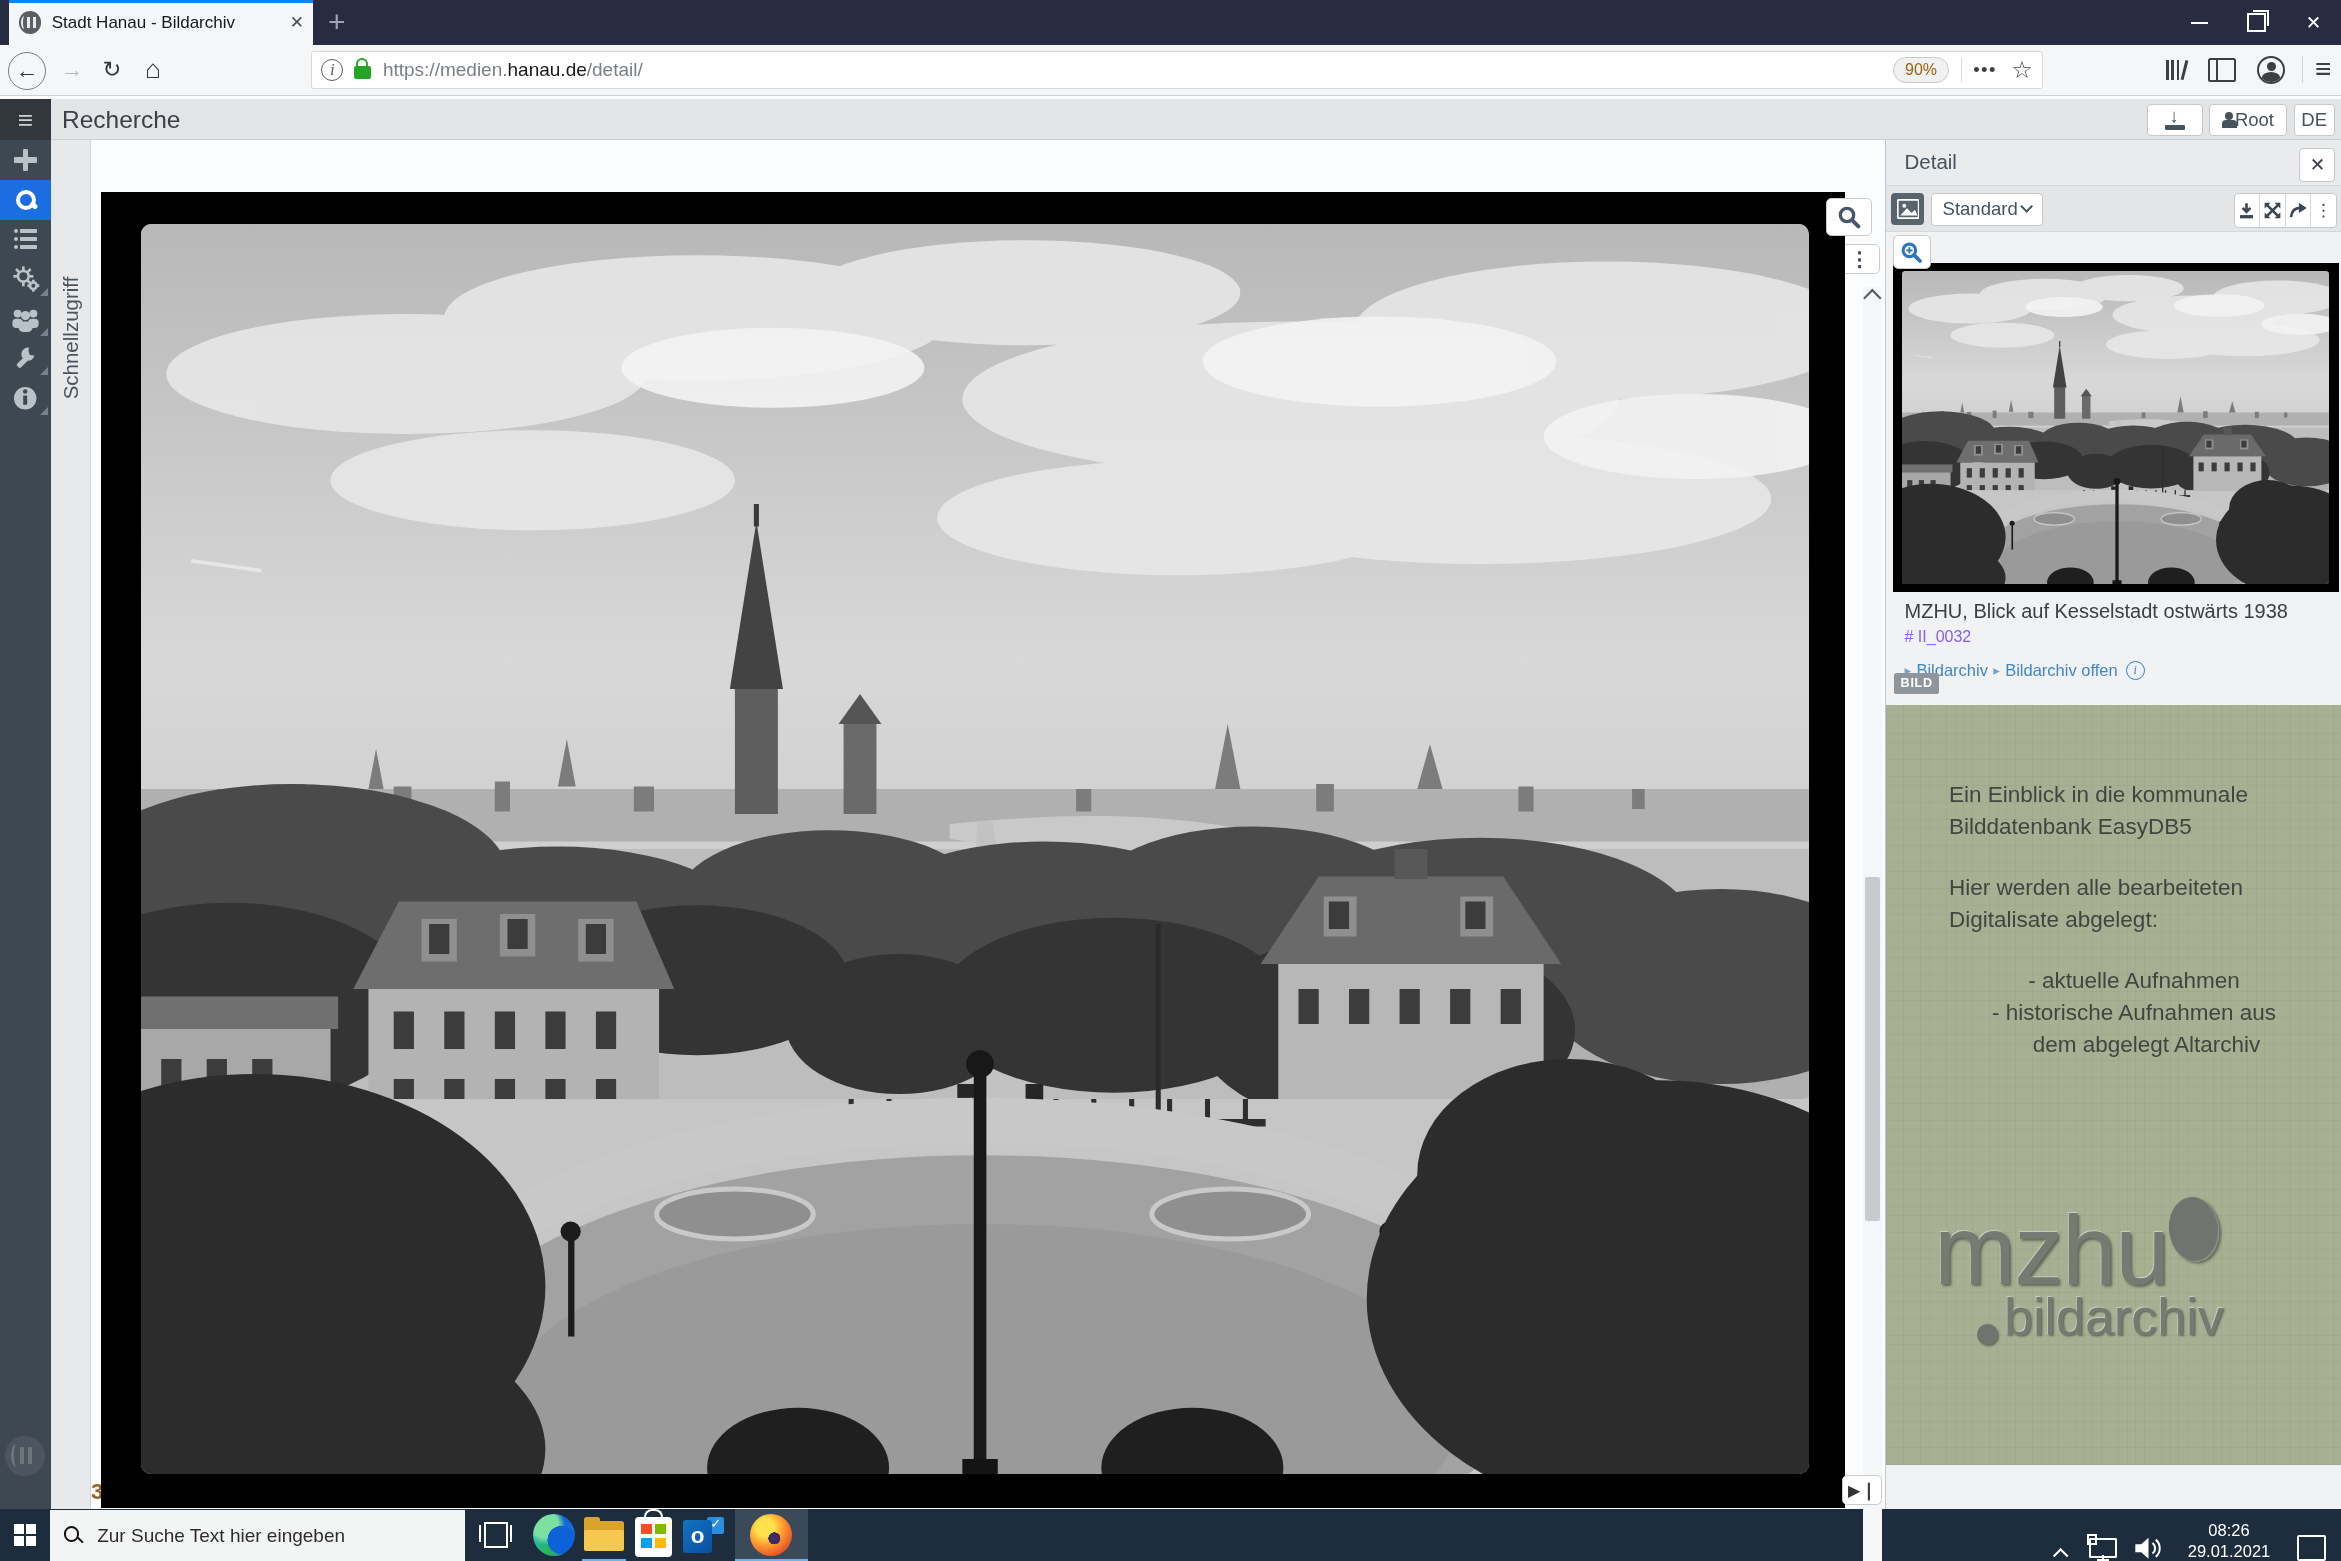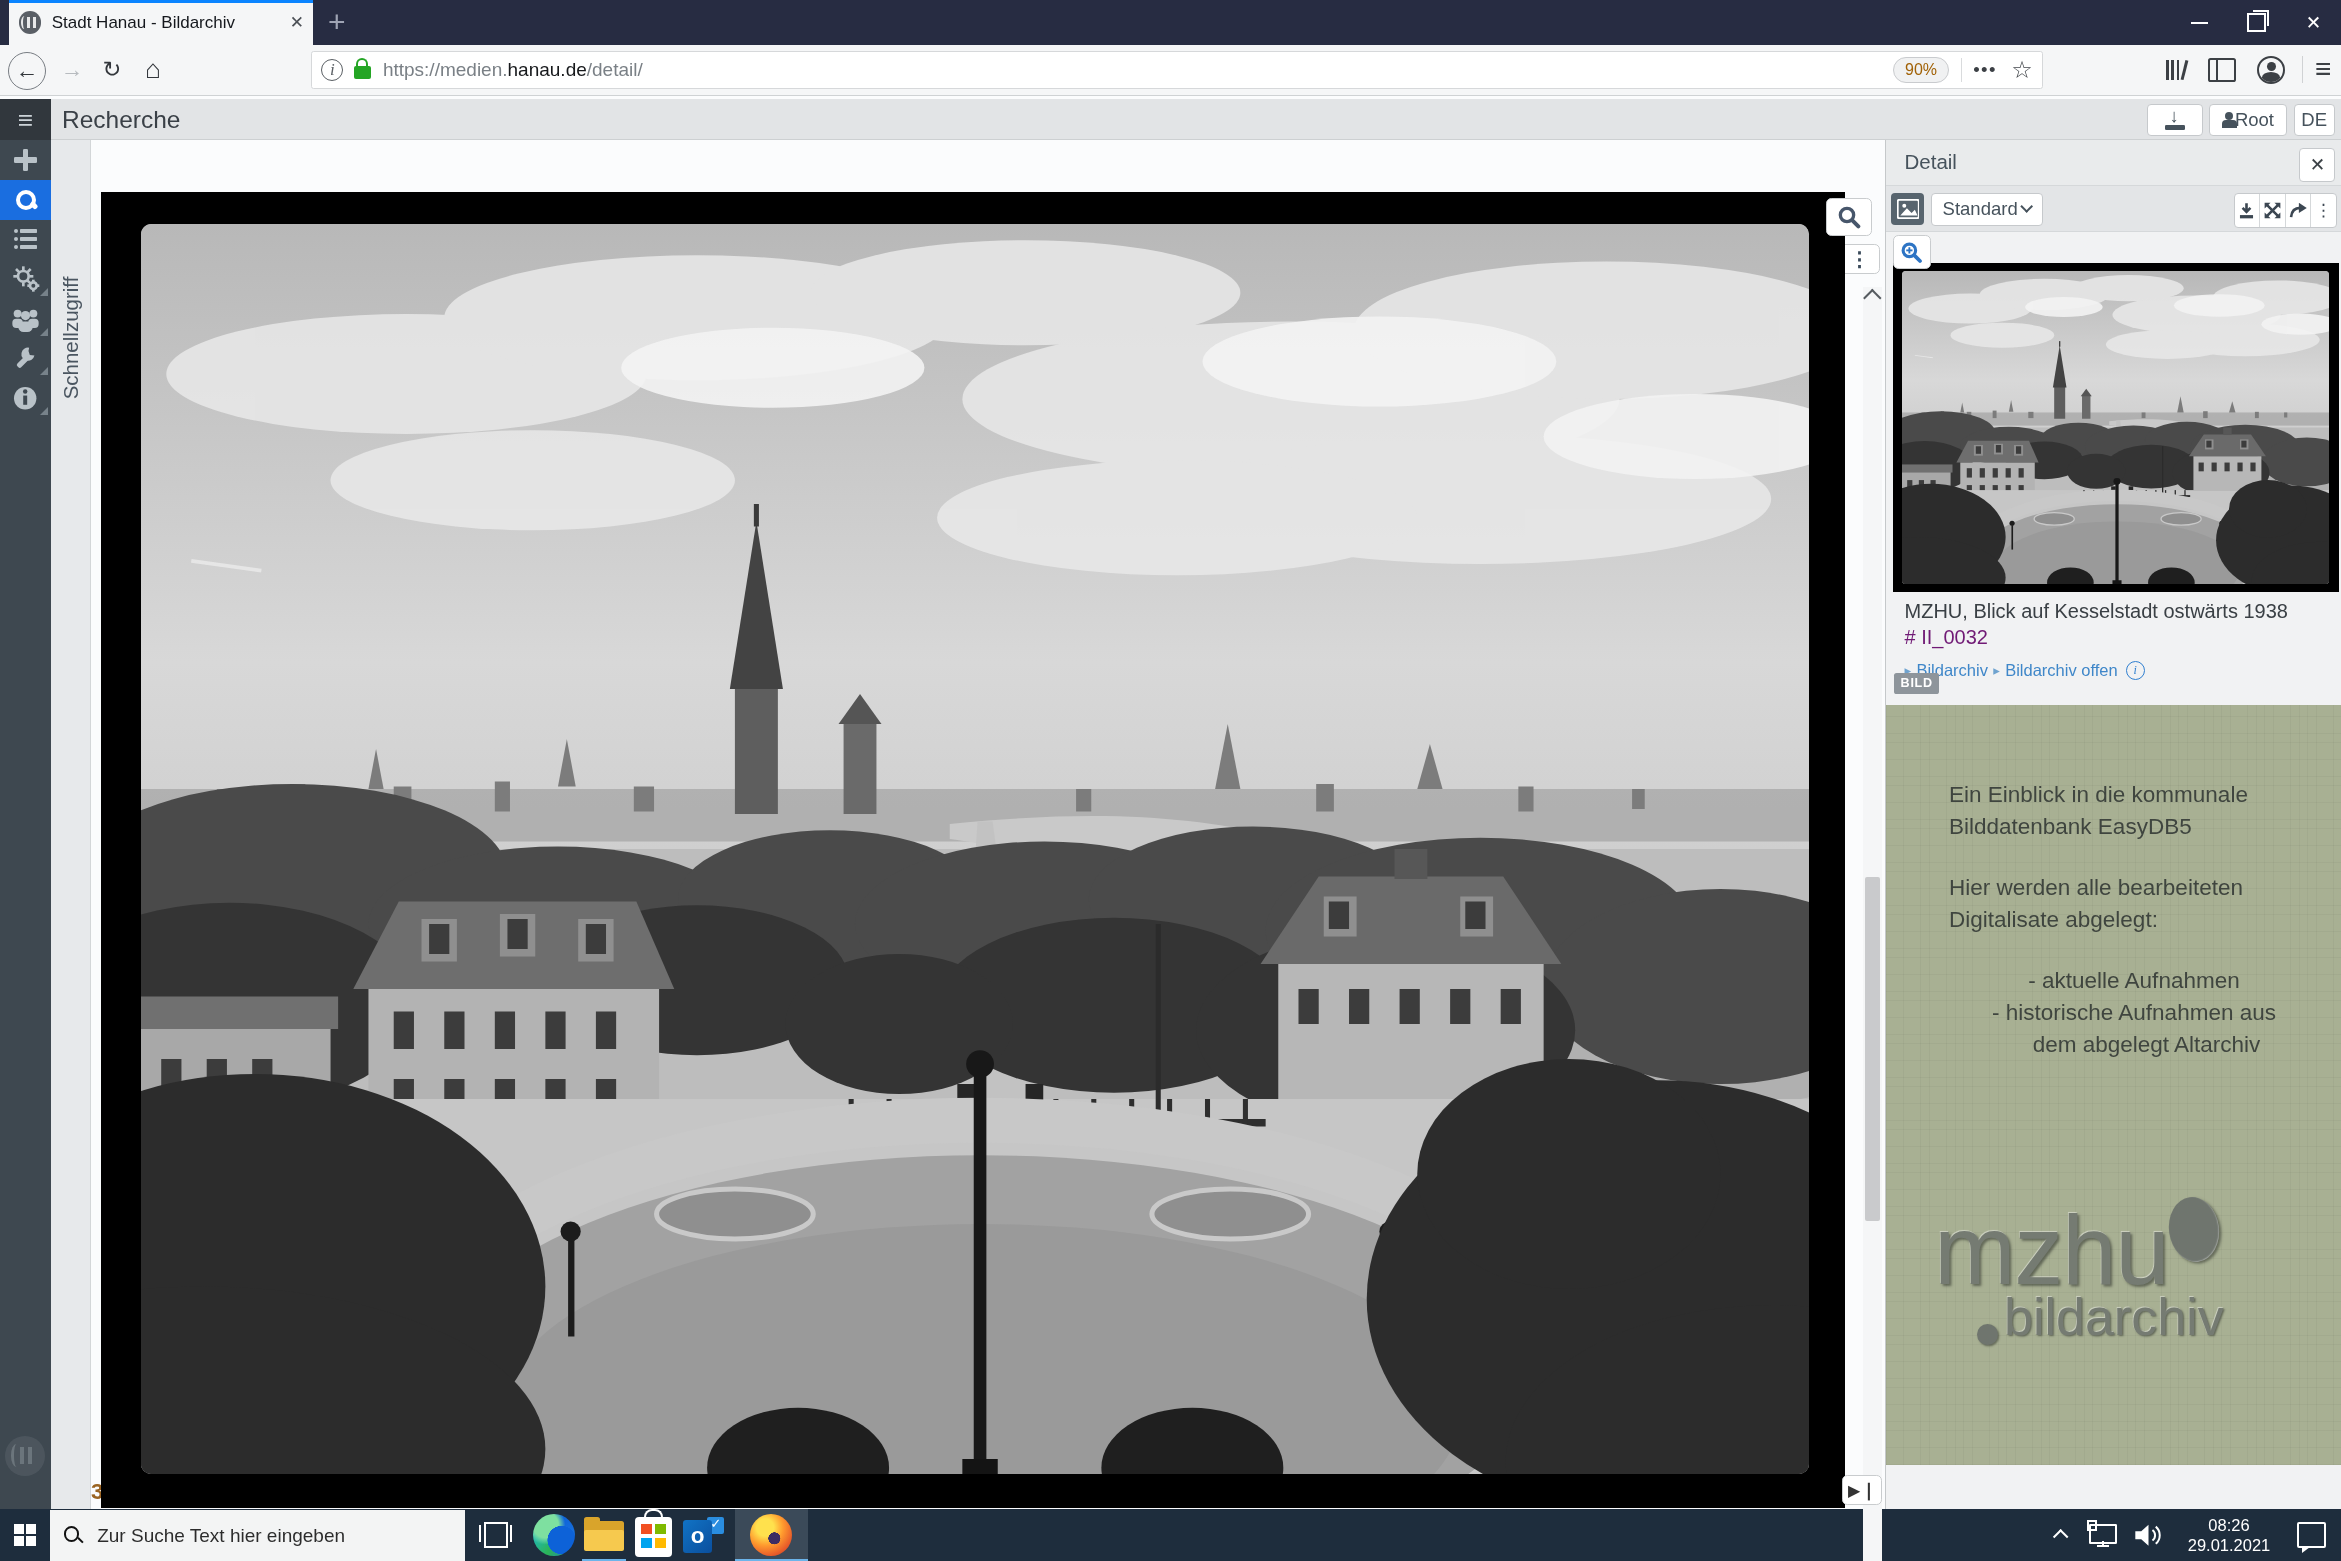--- a/index.html
+++ b/index.html
@@ -115,21 +115,21 @@
   .picbtn{position:absolute;left:5.3px;top:7.3px;width:33px;height:32px;background:#57646e;border-radius:4px;display:flex;align-items:center;justify-content:center;}
   .stddd{position:absolute;left:45px;top:6.6px;width:112px;height:33px;background:#fff;border:0.7px solid #c6c9cc;border-radius:4px;display:flex;align-items:center;justify-content:space-between;padding:0 10.6px;box-sizing:border-box;font-size:18.5px;color:#46525c;}
   .btngroup{position:absolute;right:5.3px;top:6.6px;height:33px;display:flex;border:0.7px solid #c6c9cc;border-radius:4px;background:#fff;overflow:hidden;}
   .btngroup .gbtn{width:24.5px;height:33px;display:flex;align-items:center;justify-content:center;border-right:0.7px solid #d5d8da;color:#3c4752;font-size:17px;}
   .btngroup .gbtn:last-child{border-right:none;}
   .thumbwrap{position:absolute;left:6.6px;top:123px;width:446px;height:329px;background:#000;padding:8px 9.3px;box-sizing:border-box;}
   .thumbwrap .photo-inner{border-radius:4px;}
   .btn-thumbzoom{left:6.6px;top:95px;width:38px;height:34px;z-index:4;border-radius:5.3px;}
   .detmeta{position:absolute;left:18.5px;top:458px;width:423px;}
   .dettitle2{font-size:20px;color:#3a4045;line-height:26.4px;}
-  .detid{font-size:20px;color:#701a75;line-height:26.4px;}
+  .detid{font-size:16px;color:#8b5cf6;line-height:26.4px;}
   .crumbs{margin-top:10.6px;font-size:16.5px;color:#3f87c9;display:flex;align-items:center;gap:5.3px;}
   .crumbs .arr{color:#6fa3cf;font-size:13.2px;}
   .infoicon{width:17px;height:17px;border:1.3px solid #2f7fd0;border-radius:50%;display:inline-flex;align-items:center;justify-content:center;font-size:12px;color:#2f7fd0;font-style:italic;font-family:"Liberation Serif",serif;margin-left:2.6px;}
   .bildbadge{position:absolute;left:8px;top:533px;background:#8e959b;color:#fff;font-size:12.6px;font-weight:bold;letter-spacing:0.7px;padding:3.3px 6.6px;border-radius:2.6px;}
   .greenpanel{position:absolute;left:0;top:565px;width:457px;height:760px;background-color:#a8b093;background-image:repeating-linear-gradient(0deg,rgba(0,0,0,.035) 0 0.7px,transparent 0.7px 8.6px),repeating-linear-gradient(90deg,rgba(0,0,0,.035) 0 0.7px,transparent 0.7px 8.6px);}
   .greentext{position:absolute;left:63px;top:74px;width:370px;font-size:22.5px;color:#3f453f;line-height:32px;}
   .greentext p{margin:0 0 29px 0;}
   .greentext .indent{padding-left:25px;}
   .mzhulogo{position:absolute;left:0;top:489px;width:457px;height:225px;color:#757b72;}
   .mzhu-main{position:absolute;left:48px;top:0px;font-size:98px;letter-spacing:-1.3px;text-shadow:2px 2px 2.6px rgba(40,44,38,.55),-0.7px -0.7px 0.7px rgba(255,255,255,.45);}
@@ -164,21 +164,21 @@
   .storeicon .sq3{left:6px;top:20.5px;background:#00a4ef;} .storeicon .sq4{left:20px;top:20.5px;background:#ffb900;}
   .outlookicon{left:683px;top:8px;width:41px;height:38px;}
   .outlookicon .body{position:absolute;left:0;top:2.6px;width:29px;height:33px;background:linear-gradient(135deg,#1173c5,#0a4f9e);border-radius:3.3px;display:flex;align-items:center;justify-content:center;color:#fff;font-size:22.5px;font-weight:bold;}
   .outlookicon .flap{position:absolute;right:0;top:0;width:17px;height:17px;background:#2a8de0;border-radius:2px;}
   .outlookicon .flap::before{content:"✓";position:absolute;left:3.3px;top:-1.3px;color:#fff;font-size:13.2px;}
   .ffhighlight{position:absolute;left:735px;top:0;width:73px;height:52px;background:#3b4a59;}
   .fficon{left:750px;border-radius:50%;background:radial-gradient(circle at 58% 58%,#3d2c63 0 17%,transparent 18%),radial-gradient(circle at 36% 32%,#ffe14d 0 22%,#ff9a2e 46%,#e85d2a 72%,#b5302a 100%);}
   .tbunderline{position:absolute;top:50px;height:2px;background:#6cb4ea;}
   .ul-explorer{left:582px;width:44px;}
   .ul-firefox{left:735px;width:73px;}
-  .tray{position:absolute;right:0;top:0;height:52px;display:flex;align-items:center;}
+  .tray{position:absolute;right:0;top:0;height:52px;display:flex;align-items:flex-end;}
   .traychev{width:9.3px;height:9.3px;border-right:2px solid #fff;border-bottom:2px solid #fff;transform:rotate(-135deg);margin-right:20px;margin-top:4px;}
   .netic{width:30px;height:24px;position:relative;margin-right:17px;}
   .netic .scr{position:absolute;left:2.6px;top:1.3px;width:24px;height:16px;border:2px solid #fff;border-radius:1.3px;}
   .netic .base{position:absolute;left:10.6px;bottom:0;width:12px;height:2px;background:#fff;}
   .netic .stand{position:absolute;left:15px;bottom:2px;width:2px;height:4px;background:#fff;}
   .netic .plug{position:absolute;left:0px;top:-2.6px;width:6.6px;height:6.6px;border:2px solid #fff;background:#1e2d3d;}
   .spkic{width:29px;height:26.4px;position:relative;margin-right:17px;}
   .clock{width:99px;color:#fff;font-size:16.5px;text-align:center;line-height:20.5px;margin-right:18.5px;}
   .actionctr{width:29px;height:26.4px;border:2px solid #fff;border-radius:2px;position:relative;margin-right:16px;box-sizing:border-box;}
   .actionctr::after{content:"";position:absolute;left:2.6px;bottom:-6.6px;width:0;height:0;border-top:6.6px solid #fff;border-right:8px solid transparent;}

